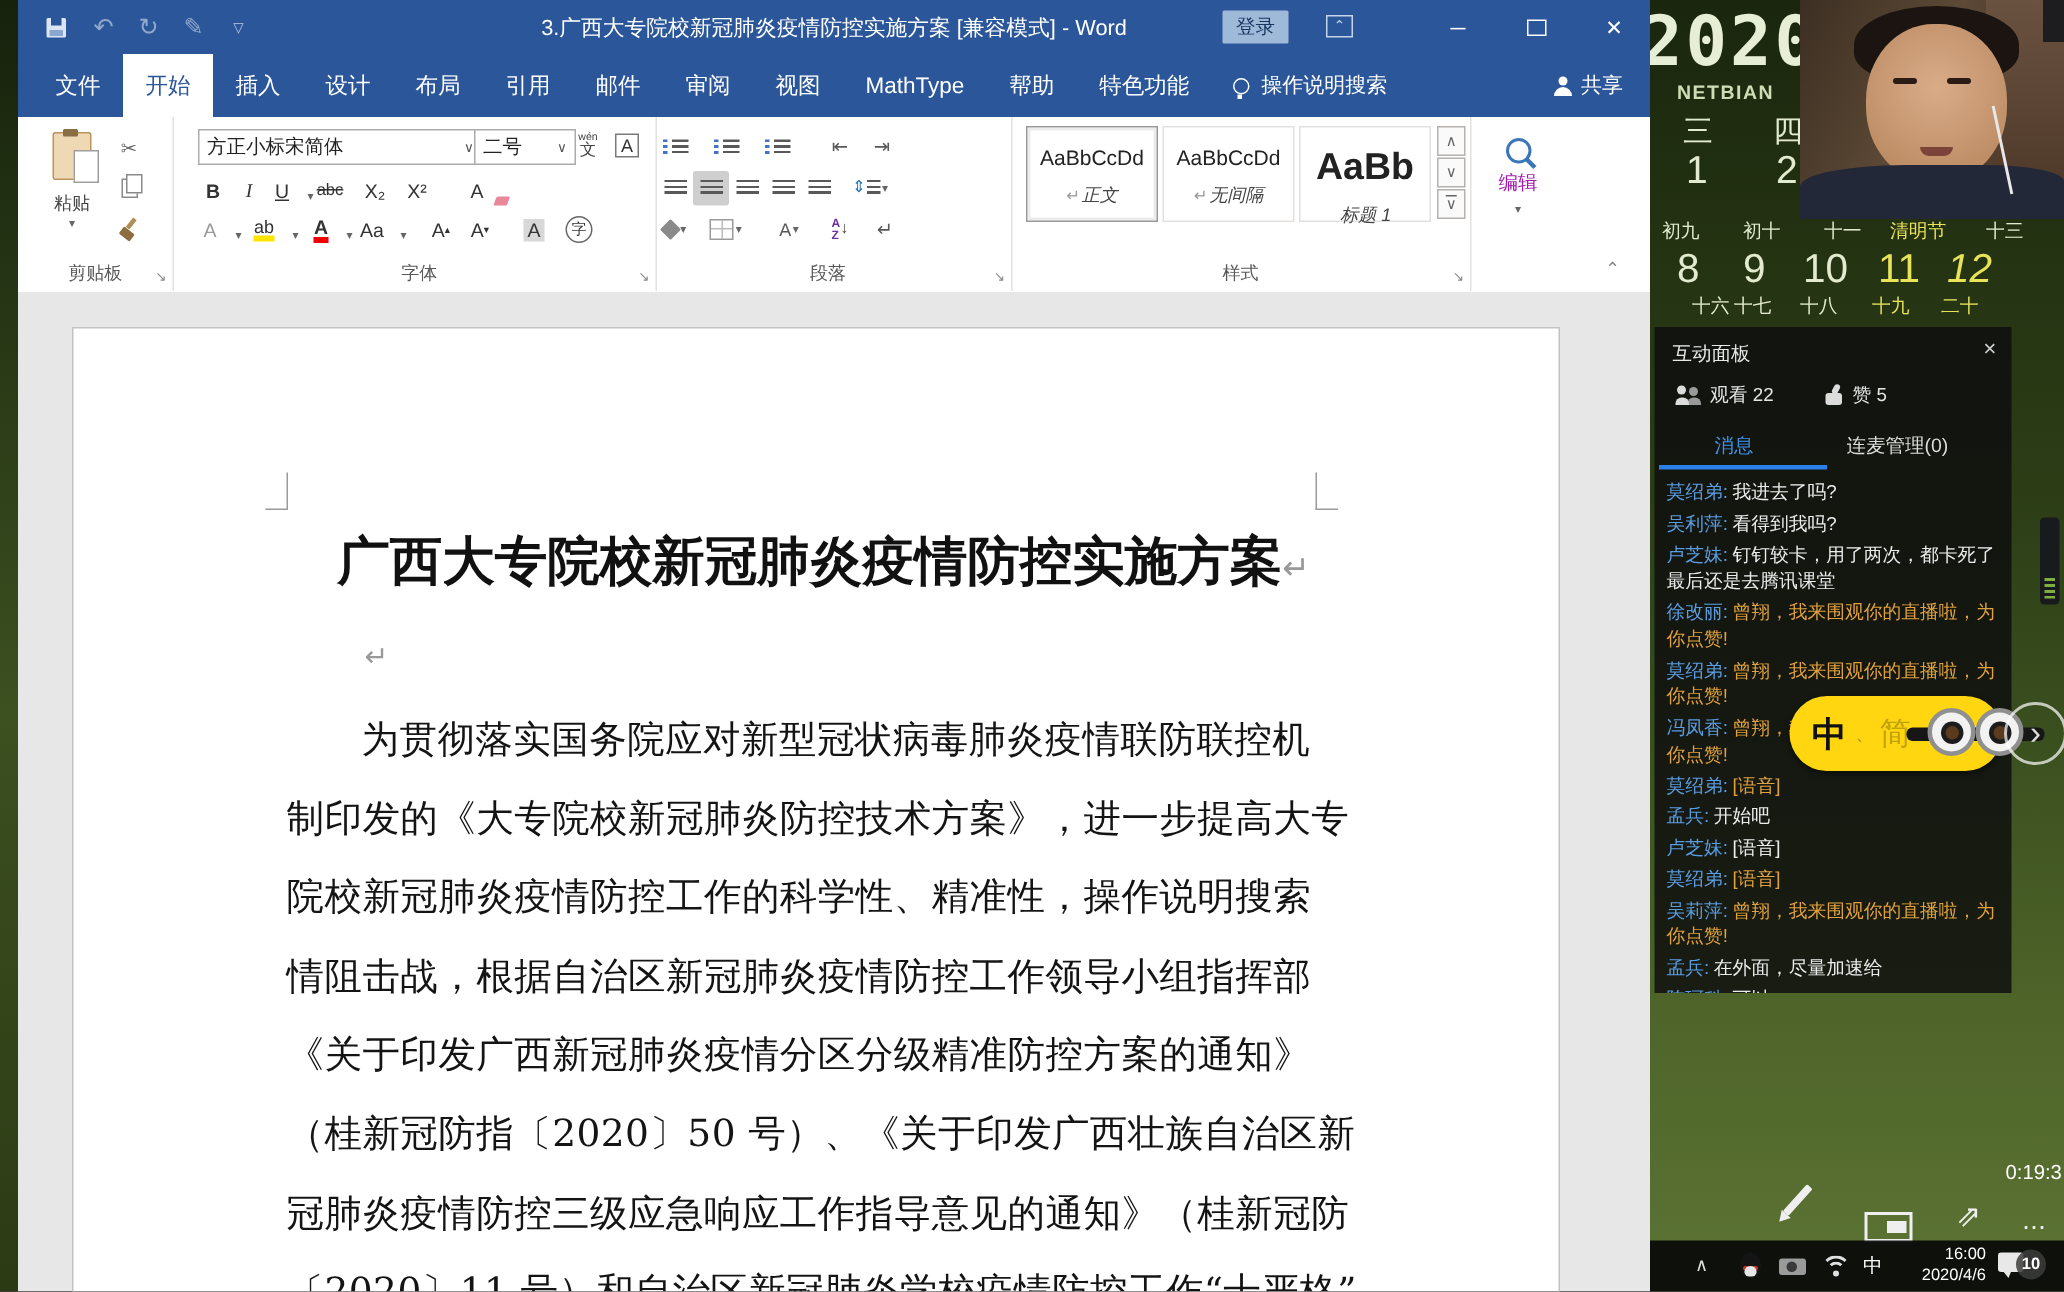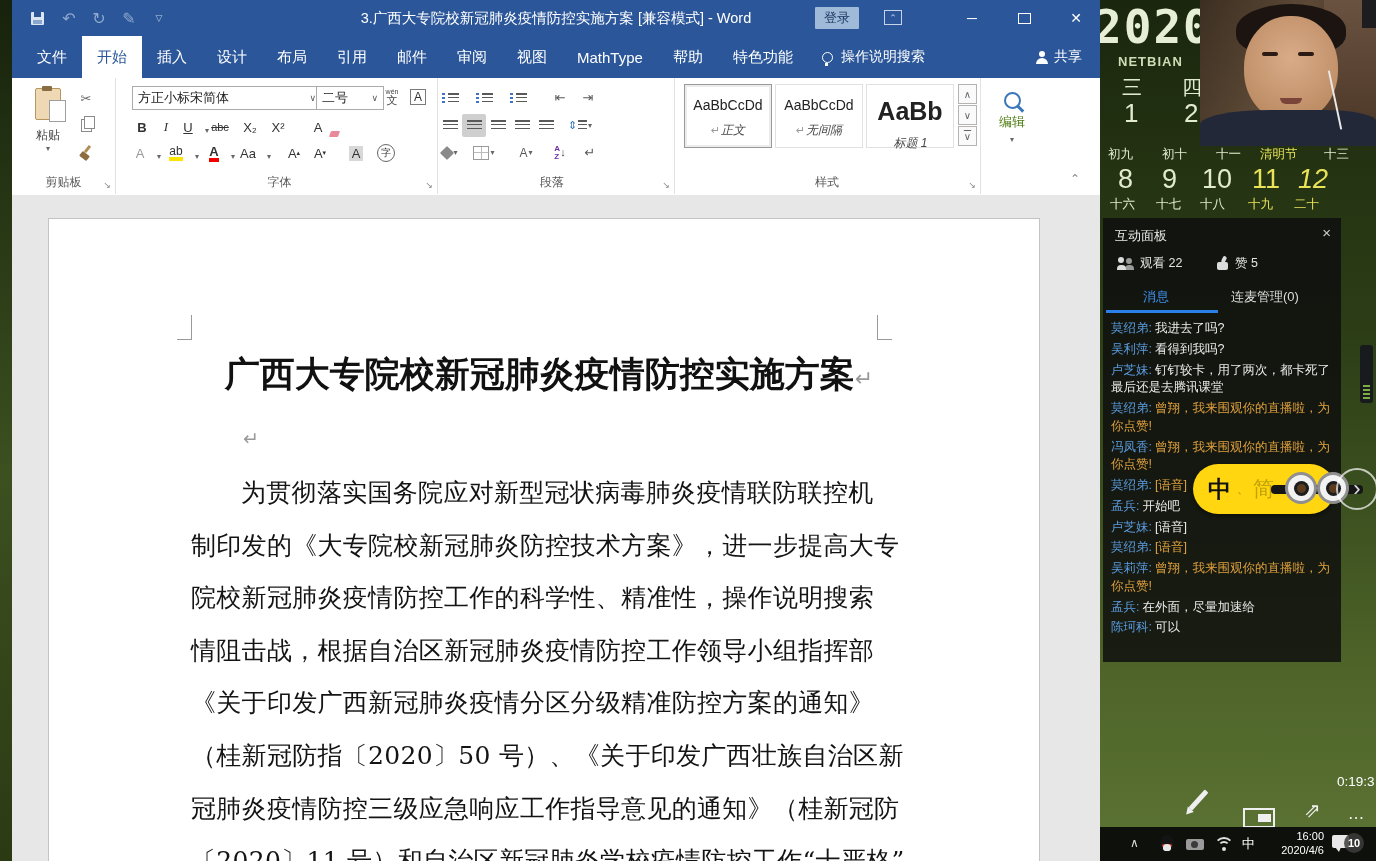--- a/index.html
+++ b/index.html
@@ -113,21 +113,21 @@
   .card .nm{font-size:12px;color:#444;margin-top:9px;white-space:nowrap;font-style:italic;}
   .card .mk{color:#999;font-size:11px;margin-right:1px;}
   .sgbtn{position:absolute;left:284px;width:19px;height:20px;border:1px solid #b5b2af;background:#fafafa;
       display:flex;align-items:center;justify-content:center;font-size:10px;color:#666;box-sizing:border-box;}
   .ovl{text-decoration:overline;}
 
   .g-edit{left:968px;width:64px;border-right:none;}
   .editbtn{position:absolute;left:8px;top:6px;width:48px;height:90px;text-align:center;}
   .mag{width:17px;height:17px;border:2.5px solid #3a76b9;border-radius:50%;margin:8px auto 4px;position:relative;box-sizing:border-box;}
   .mag::after{content:"";position:absolute;width:2.5px;height:8px;background:#3a76b9;transform:rotate(-45deg);right:-3px;bottom:-6px;}
-  .editbtn .txt{font-size:13px;color:#4d7c0f;}
+  .editbtn .txt{font-size:13px;color:#a21caf;}
   .editbtn .car{font-size:8px;color:#666;margin-top:4px;}
   .collapse{position:absolute;left:1058px;top:94px;color:#8a8a8a;font-size:12px;}
 
   
   .docarea{position:absolute;left:0;top:195px;width:100%;height:666px;background:#e7e7e7;}
   .page{position:absolute;left:36px;top:23px;width:990px;height:643px;background:#fff;border:1px solid #c3c3c3;overflow:hidden;}
   .cmark{position:absolute;width:14px;height:24px;}
   .cmark.l{left:128px;top:96px;border-right:1px solid #9a9a9a;border-bottom:1px solid #9a9a9a;}
   .cmark.r{left:828px;top:96px;border-left:1px solid #9a9a9a;border-bottom:1px solid #9a9a9a;}
   .doc-title{position:absolute;left:110px;top:132px;width:780px;text-align:center;
@@ -153,21 +153,21 @@
   .r-wd b:nth-of-type(1){left:22px;} .r-wd b:nth-of-type(2){left:82px;}
   .r-d1{top:98px;font-size:26px;}
   .r-d1 b:nth-of-type(1){left:24px;} .r-d1 b:nth-of-type(2){left:84px;}
   .r-l1{top:146px;font-size:12.5px;}
   .r-l1 b:nth-of-type(1){left:8px;} .r-l1 b:nth-of-type(2){left:62px;} .r-l1 b:nth-of-type(3){left:116px;}
   .r-l1 b:nth-of-type(4){left:160px;} .r-l1 b:nth-of-type(5){left:224px;}
   .r-d2{top:164px;font-size:27px;}
   .r-d2 b:nth-of-type(1){left:18px;} .r-d2 b:nth-of-type(2){left:62px;} .r-d2 b:nth-of-type(3){left:102px;}
   .r-d2 b:nth-of-type(4){left:152px;} .r-d2 b:nth-of-type(5){left:198px;font-style:italic;}
   .r-l2{top:196px;font-size:12.5px;}
-  .r-l2 b:nth-of-type(1){left:10px;} .r-l2 b:nth-of-type(2){left:56px;} .r-l2 b:nth-of-type(3){left:100px;}
+  .r-l2 b:nth-of-type(1){left:28px;} .r-l2 b:nth-of-type(2){left:56px;} .r-l2 b:nth-of-type(3){left:100px;}
   .r-l2 b:nth-of-type(4){left:148px;} .r-l2 b:nth-of-type(5){left:194px;}
 
   
   .cam{position:absolute;left:100px;top:0;width:176px;height:146px;overflow:hidden;
       background:linear-gradient(115deg,#3c2f22 0%,#5d4936 45%,#2c2218 100%);}
   .cam .door{position:absolute;right:0;top:0;width:52px;height:100%;background:linear-gradient(#6a5240,#4a3526);}
   .cam .hair{position:absolute;left:36px;top:4px;width:110px;height:52px;border-radius:50% 50% 40% 40%;background:#1c1410;}
   .cam .face{position:absolute;left:44px;top:16px;width:94px;height:106px;border-radius:48%;
       background:radial-gradient(circle at 50% 40%,#d9ac88,#b98860 85%);}
   .cam .eye{position:absolute;top:52px;width:16px;height:4px;border-radius:2px;background:#2a1c14;}
@@ -643,20 +643,21 @@
       </div>
       <div class="p-underline"></div>
       <div class="msgs">
 
           <div class="msg"><span class="n">莫绍弟:</span><span class="t">我进去了吗?</span></div>
 
           <div class="msg"><span class="n">吴利萍:</span><span class="t">看得到我吗?</span></div>
 
           <div class="msg"><span class="n">卢芝妹:</span><span class="t">钉钉较卡，用了两次，都卡死了最后还是去腾讯课堂</span></div>
 
+          <div class="msg"><span class="n">徐改丽:</span><span class="t hl">曾翔，我来围观你的直播啦，为你点赞!</span></div>
 
           <div class="msg"><span class="n">莫绍弟:</span><span class="t hl">曾翔，我来围观你的直播啦，为你点赞!</span></div>
 
           <div class="msg"><span class="n">冯凤香:</span><span class="t hl">曾翔，我来围观你的直播啦，为你点赞!</span></div>
 
           <div class="msg"><span class="n">莫绍弟:</span><span class="t hl">[语音]</span></div>
 
           <div class="msg"><span class="n">孟兵:</span><span class="t">开始吧</span></div>
 
           <div class="msg"><span class="n">卢芝妹:</span><span class="t">[语音]</span></div>

